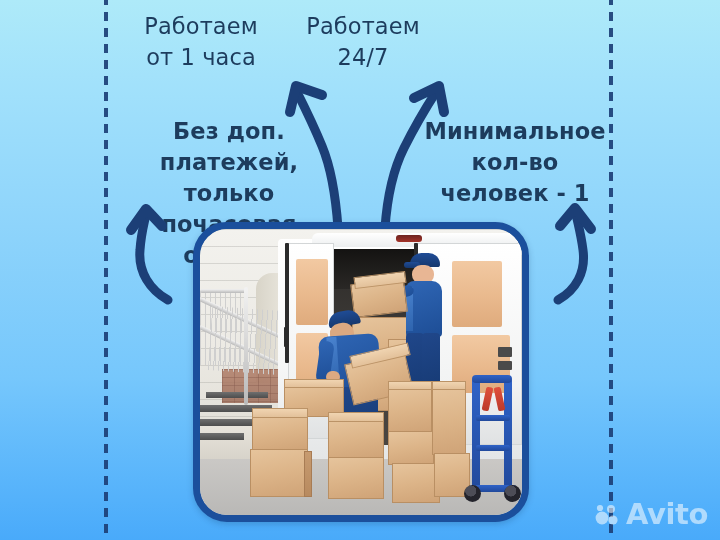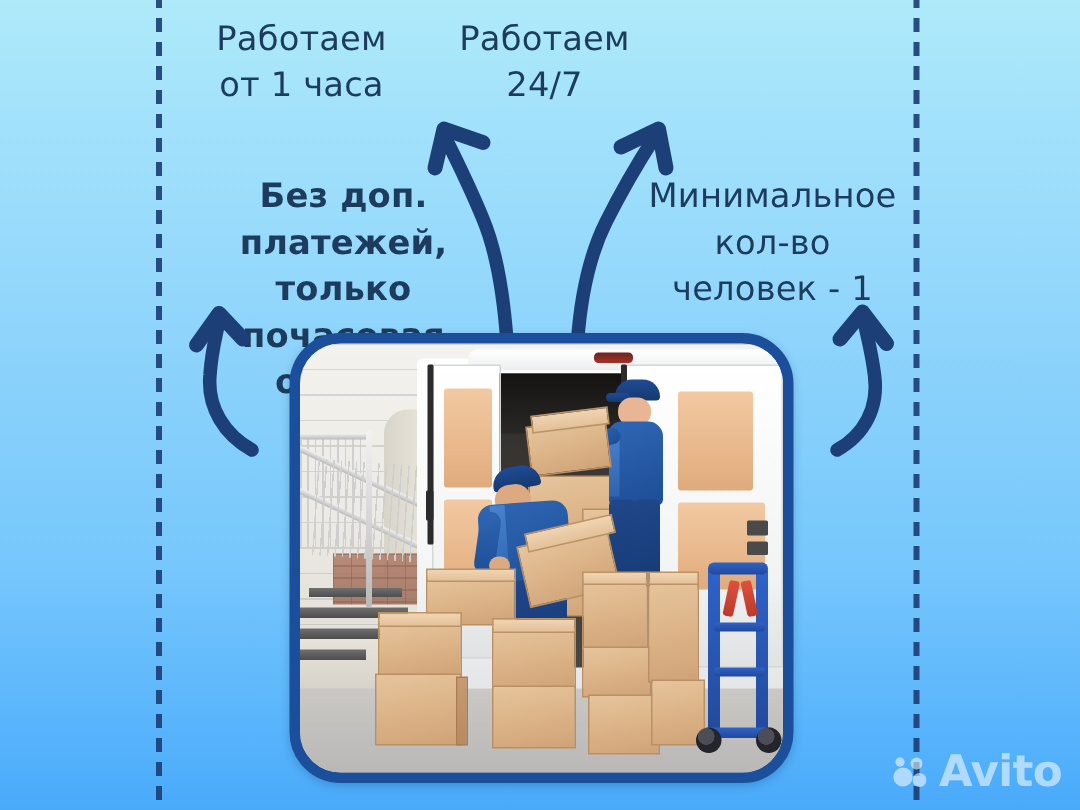--- a/index.html
+++ b/index.html
@@ -38,21 +38,21 @@
     color: #1d3c5d;
     font-size: 22.5px;
     line-height: 31px;
     letter-spacing: .1px;
     white-space: pre-line;
   }
   .cap-tl { left: 116px;  top: 11px;  width: 170px; text-align: center; }
   .cap-tc { left: 288px;  top: 11px;  width: 150px; text-align: center; }
   .cap-tr { left: 446px;  top: 11px;  width: 160px; text-align: center; }
   .cap-ml { left: 113px;  top: 116px; width: 232px; text-align: center; font-weight: bold; }
-  .cap-mr { left: 424px;  top: 116px; width: 182px; text-align: center; }
+  .cap-mr { left: 424px;  top: 116px; width: 182px; text-align: center; font-weight: bold; }
 
   
   .arrows {
     position: absolute;
     left: 0; top: 0;
     width: 720px; height: 540px;
     pointer-events: none;
   }
 
   

